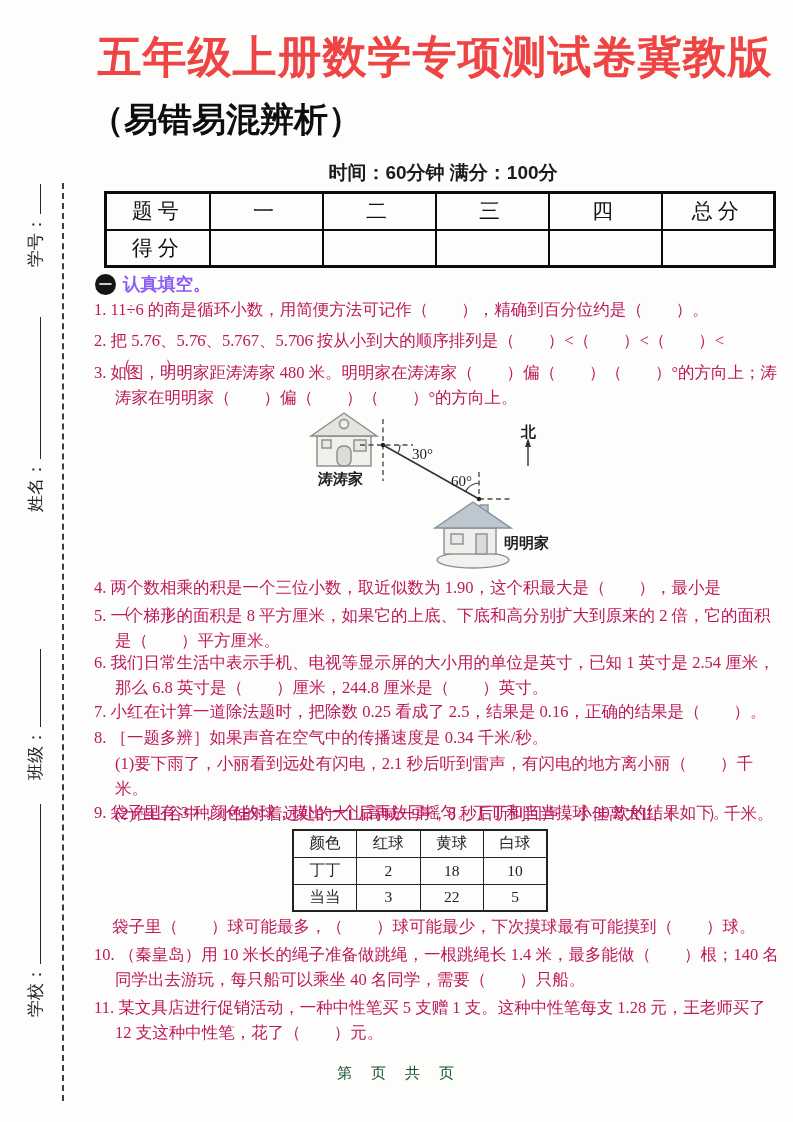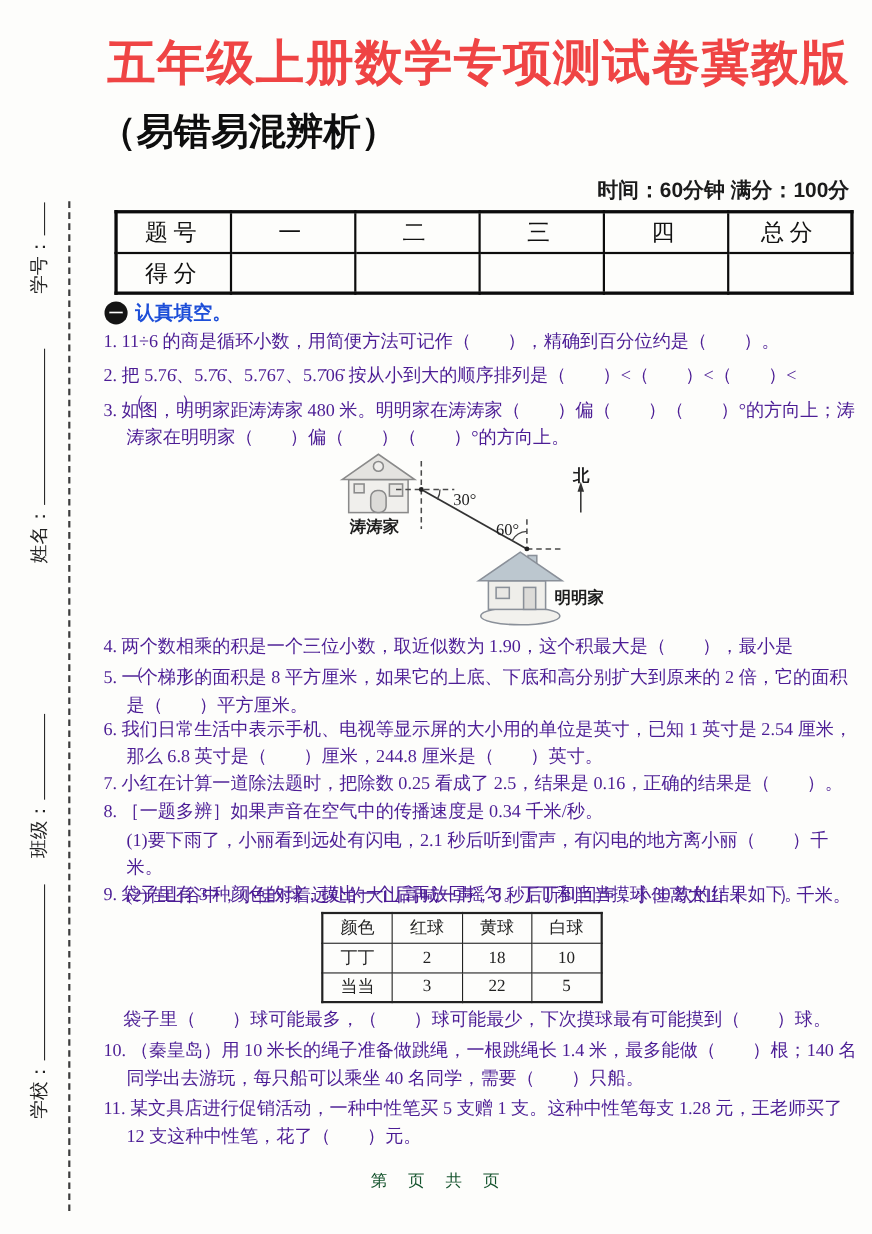--- a/index.html
+++ b/index.html
@@ -31,21 +31,21 @@
     position:absolute; left:90px; top:28px; width:690px; text-align:center;
     font-family:"Liberation Sans", sans-serif; font-weight:bold;
     font-size:44px; letter-spacing:1px; color:#ef4444;
   }
   .subtitle {
     position:absolute; left:90px; top:97px; width:690px; text-align:left;
     font-family:"Liberation Sans", sans-serif; font-weight:bold;
     font-size:34px; color:#0e0e0e;
   }
   .meta {
-    position:absolute; left:90px; top:160px; width:682px; text-align:right;
+    position:absolute; left:102px; top:160px; width:682px; text-align:center;
     font-family:"Liberation Sans", sans-serif; font-weight:bold; font-size:19px;
   }
   
   .score-table {
     position:absolute; left:104px; top:191px; width:672px;
     border-collapse:collapse; table-layout:fixed;
     border:3px solid #0c0c0c;
     padding-left:12px;
   }
   .score-table td {
@@ -55,26 +55,26 @@
   
   .section-head {
     position:absolute; left:95px; top:272px; display:flex; align-items:center; gap:7px;
   }
   .section-circle {
     width:21px; height:21px; border-radius:50%; background:#141414; color:#fff;
     font-size:13px; font-weight:bold; text-align:center; line-height:21px;
     font-family:"Liberation Sans", sans-serif; flex:0 0 auto;
   }
   .section-title {
-    font-family:"Liberation Sans", sans-serif; font-weight:bold; font-size:17.5px; color:#1d4ed8;
+    font-family:"Liberation Sans", sans-serif; font-weight:bold; font-size:17.5px; color:#8b5cf6;
   }
   
   .q {
     position:absolute; left:94px; width:686px; font-size:16.5px;
-    line-height:24.5px; color:#4c1d95;
+    line-height:24.5px; color:#be185d;
   }
   .hang { padding-left:21px; text-indent:-21px; }
   .q-part { padding-left:21px; line-height:25px; }
   .q1 { top:298px; } .q2 { top:329px; } .q3 { top:360px; line-height:25px; }
   .q4 { top:576px; } .q5 { top:604px; } .q6 { top:651px; } .q7 { top:700px; }
   .q8 { top:726px; } .q9 { top:801px; }
   .q9after { top:915px; left:112px; width:668px; }
   .q10 { top:942px; line-height:25px; } .q11 { top:995px; line-height:25px; }
   
   .ball-table {

